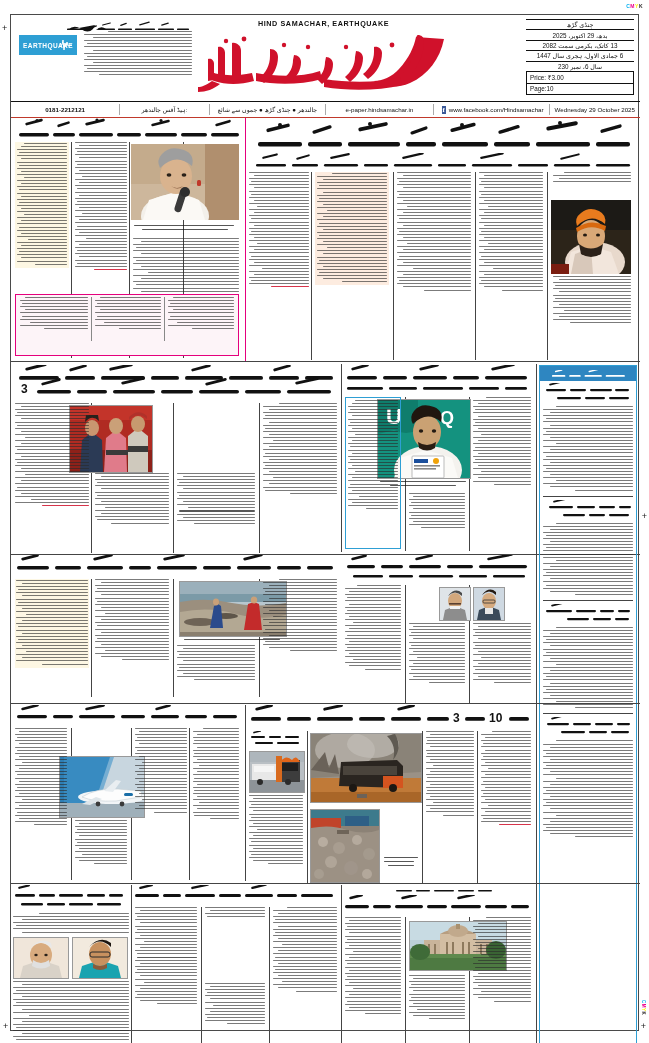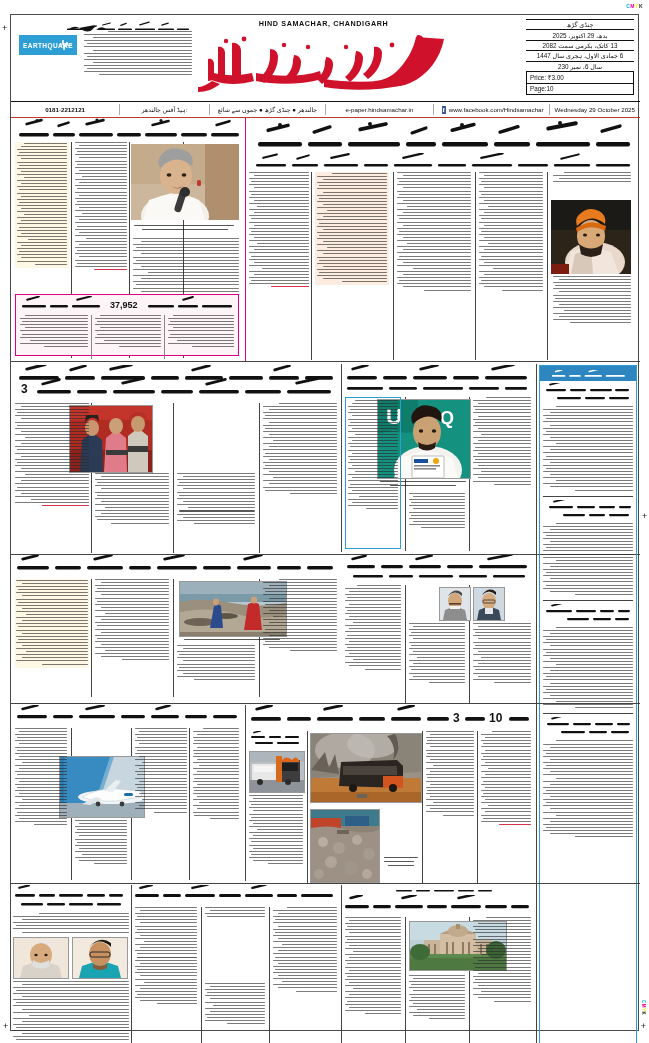--- a/index.html
+++ b/index.html
@@ -131,21 +131,21 @@
             <div class="ln s1"></div>
             <div class="ln s2"></div>
             <div class="ln s1"></div>
           <div class="ln s3"></div>
             <div class="ln s1"></div>
             <div class="ln s4"></div>
         </div>
       </div>
 
       <div class="mh-center">
-        <div class="eng-name">HIND SAMACHAR, CHANDIGARH</div>
+        <div class="eng-name">HIND SAMACHAR, EARTHQUAKE</div>
         <div class="logo">
           <svg width="255" height="68" viewBox="0 0 255 68">
             <g fill="#d0112b">
 
               <path d="M248 10 C244 30 232 46 214 54 C200 60 186 58 178 52 C186 52 196 48 203 40 C213 29 218 18 220 8 Z"></path>
               <path d="M222 6 c3 0 6 2 6 6 c0 14 -7 30 -20 40 l-5 -4 c11 -10 17 -24 17 -38 c0 -2 1 -4 2 -4z"></path>
               <path d="M206 56 C182 62 152 62 128 58 L128 50 C154 54 182 54 204 48 Z"></path>
               <path d="M178 18 c4 -1 8 2 8 6 c0 10 -5 20 -14 26 l-5 -5 c7 -5 11 -14 11 -22 c0 -3 0 -5 0 -5z"></path>
               <path d="M160 22 c4 0 7 3 7 7 c0 9 -5 18 -13 24 l-5 -5 c6 -5 10 -12 10 -20 z"></path>
               <path d="M130 28 c4 0 7 3 7 7 c0 8 -4 15 -11 20 l-5 -5 c5 -4 8 -10 8 -17 z"></path>
@@ -616,36 +616,20 @@
             <div class="ln s2"></div>
             <div class="ln s1"></div>
             <div class="ln s3"></div>
           <div class="ln s1"></div>
             <div class="ln s2"></div>
             <div class="ln s1"></div>
             <div class="ln s6"></div>
         </div>
 
         <div class="tint-pinkbox" style="position:absolute;left:2px;top:152px;width:224px;height:62px;box-sizing:border-box;padding:1px 2px;background:#fdf4f8;">
-          <div>
-            <svg width="218" height="14" viewBox="0 0 218 14">
-              <g fill="#111">
-                <rect x="4" y="9" width="24" height="2.6" rx="1.3"></rect>
-                  <rect x="8" y="3" width="14" height="2" rx="1" transform="rotate(-15 8 3)"></rect>
-                <rect x="32" y="9" width="18" height="2.6" rx="1.3"></rect>
-                <rect x="54" y="9" width="28" height="2.6" rx="1.3"></rect>
-                  <rect x="58" y="3" width="16" height="2" rx="1" transform="rotate(-14 58 3)"></rect>
-                <text x="92" y="12" font-size="9" font-family="Liberation Sans" font-weight="bold" fill="#111">37,952</text>
-                <rect x="130" y="9" width="26" height="2.6" rx="1.3"></rect>
-                <rect x="160" y="9" width="20" height="2.6" rx="1.3"></rect>
-                  <rect x="164" y="3" width="12" height="2" rx="1" transform="rotate(-16 164 3)"></rect>
-                <rect x="184" y="9" width="30" height="2.6" rx="1.3"></rect>
-              </g>
-            </svg>
-          </div>
           <div style="position:relative;height:44px;margin-top:1px;">
             <div class="vline" style="left:73px;top:0;height:44px;background:#888;"></div>
             <div class="vline" style="left:146px;top:0;height:44px;background:#888;"></div>
             <div class="copy tight urdu" style="position:absolute;left:150px;top:0;width:66px;">
                 <div class="ln s2"></div>
                 <div class="ln s1"></div>
                 <div class="ln s3"></div>
                 <div class="ln s1"></div>
                 <div class="ln s2"></div>
                 <div class="ln s1"></div>

